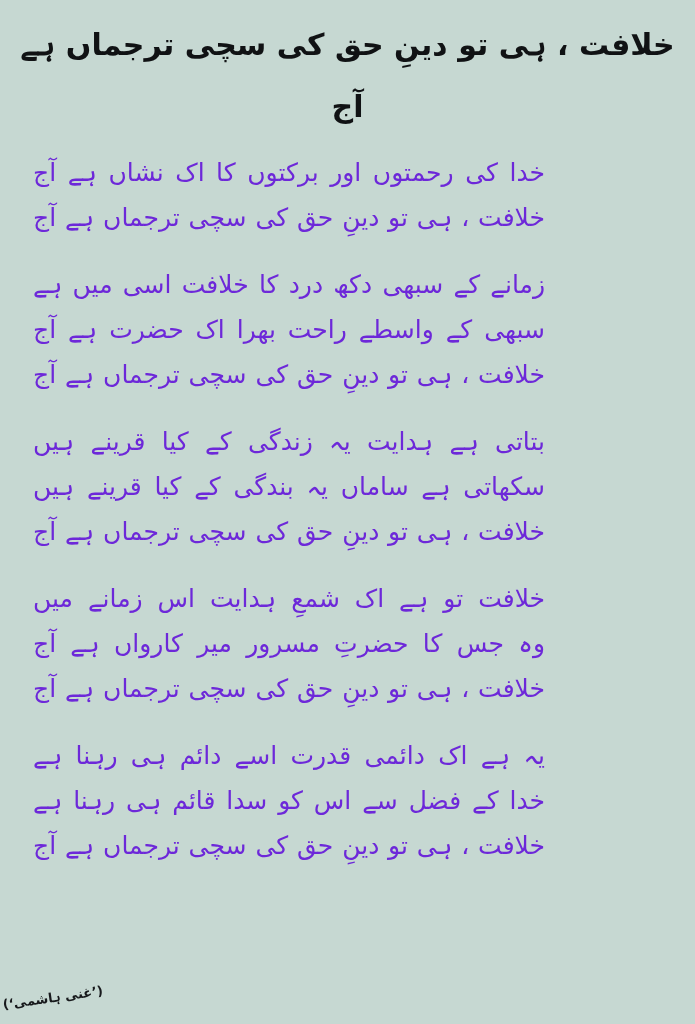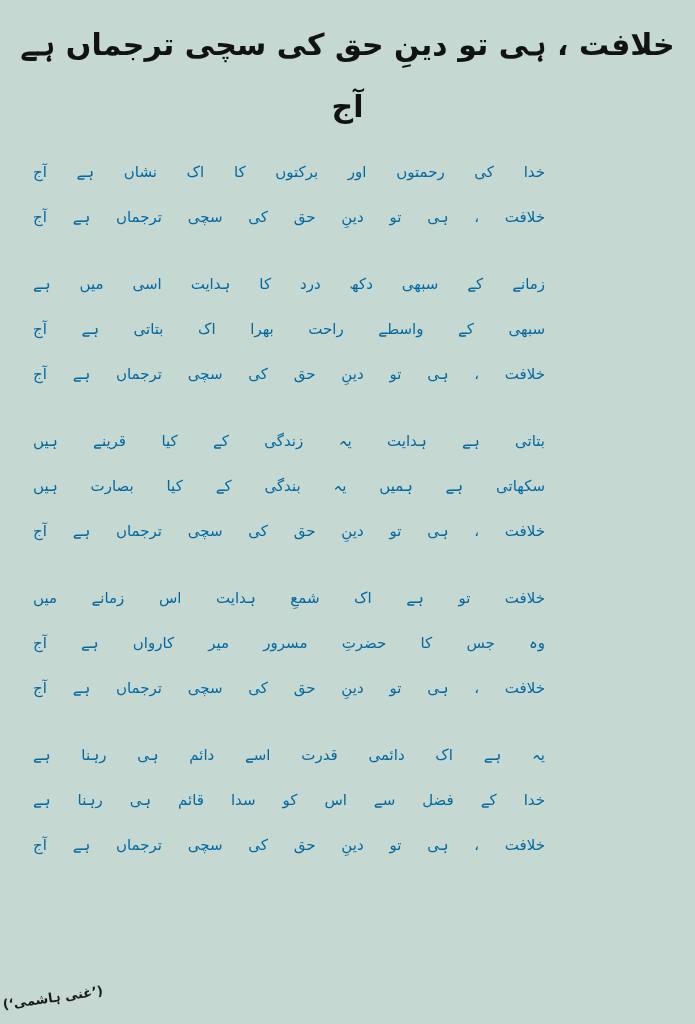--- a/index.html
+++ b/index.html
@@ -36,24 +36,24 @@
     direction: rtl;
     unicode-bidi: embed;
   }
   .stanza {
     margin-bottom: 22px;
   }
   .verse-line {
     direction: rtl;
     text-align: justify;
     text-align-last: justify;
-    font-size: 15px;
+    font-size: 25px;
     line-height: 45px;
     white-space: normal;
-    color: #0369a1;
+    color: #6d28d9;
   }
   .poet-attribution {
     position: absolute;
     left: 4px;
     bottom: 12px;
     font-size: 13px;
     font-weight: bold;
     direction: rtl;
     transform: rotate(-8deg);
     transform-origin: left bottom;
@@ -68,28 +68,28 @@
   <h1 class="poem-title">خلافت ، ہی تو دینِ حق کی سچی ترجماں ہے آج</h1>
 
   <div class="poem">
 
     <div class="stanza">
       <div class="verse-line">خدا کی رحمتوں اور برکتوں کا اک نشاں ہے آج</div>
       <div class="verse-line">خلافت ، ہی تو دینِ حق کی سچی ترجماں ہے آج</div>
     </div>
 
     <div class="stanza">
-      <div class="verse-line">زمانے کے سبھی دکھ درد کا ہدایت اسی میں ہے</div>
-      <div class="verse-line">سبھی کے واسطے راحت بھرا اک بتاتی ہے آج</div>
+      <div class="verse-line">زمانے کے سبھی دکھ درد کا خلافت اسی میں ہے</div>
+      <div class="verse-line">سبھی کے واسطے راحت بھرا اک حضرت ہے آج</div>
       <div class="verse-line">خلافت ، ہی تو دینِ حق کی سچی ترجماں ہے آج</div>
     </div>
 
     <div class="stanza">
       <div class="verse-line">بتاتی ہے ہدایت یہ زندگی کے کیا قرینے ہیں</div>
-      <div class="verse-line">سکھاتی ہے ہمیں یہ بندگی کے کیا بصارت ہیں</div>
+      <div class="verse-line">سکھاتی ہے ساماں یہ بندگی کے کیا قرینے ہیں</div>
       <div class="verse-line">خلافت ، ہی تو دینِ حق کی سچی ترجماں ہے آج</div>
     </div>
 
     <div class="stanza">
       <div class="verse-line">خلافت تو ہے اک شمعِ ہدایت اس زمانے میں</div>
       <div class="verse-line">وہ جس کا حضرتِ مسرور میر کارواں ہے آج</div>
       <div class="verse-line">خلافت ، ہی تو دینِ حق کی سچی ترجماں ہے آج</div>
     </div>
 
     <div class="stanza">

